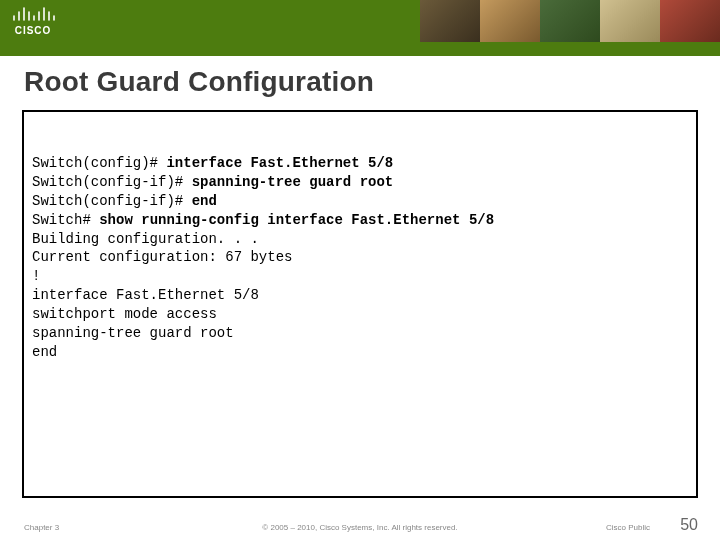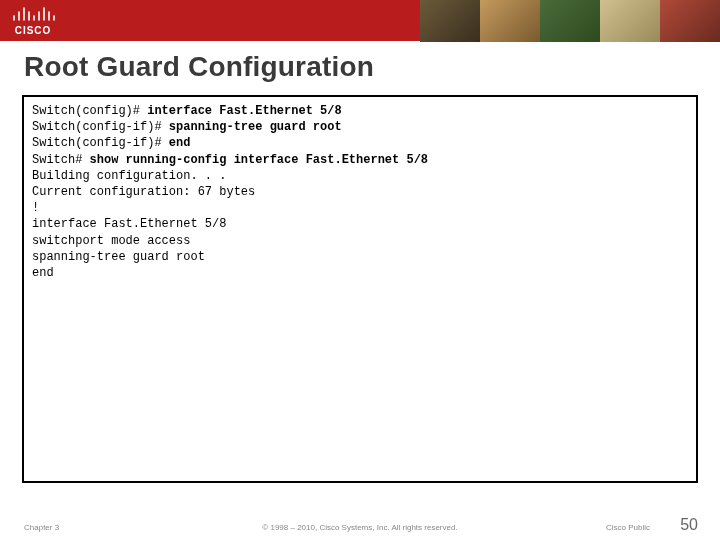--- a/index.html
+++ b/index.html
@@ -6,22 +6,22 @@
   body {
     width: 720px;
     height: 540px;
     font-family: Arial, Helvetica, sans-serif;
     background: #fff;
     position: relative;
     overflow: hidden;
   }
   .topbar {
     width: 100%;
-    height: 41px;
-    background: #b91c1c;
+    height: 56px;
+    background: #4d7c0f;
     position: relative;
   }
   .logo-area {
     position: absolute;
     left: 8px;
     top: 2px;
     width: 50px;
     height: 38px;
   }
   .logo-area svg { display: block; }
@@ -53,24 +53,25 @@
 
   .codebox {
     margin: 4px 22px 0 22px;
     border: 2px solid #000;
     padding: 6px 8px 6px 8px;
     height: 388px;
     background: #fff;
   }
   .codebox pre {
     font-family: "Courier New", Courier, monospace;
-    font-size: 12px;
+    font-size: 14px;
     line-height: 1.35;
     white-space: pre;
     color: #000;
+    margin-top: 36px;
   }
   .codebox pre .b { font-weight: 700; }
 
   .footer {
     position: absolute;
     bottom: 6px;
     left: 0;
     width: 100%;
     height: 18px;
     font-size: 8px;
@@ -142,16 +143,16 @@
 !
 interface Fast.Ethernet 5/8
 switchport mode access
 spanning-tree guard root
 end
 </pre>
 </div>
 
 <div class="footer">
   <span class="left">Chapter 3</span>
-  <span class="center">© 1998 – 2010, Cisco Systems, Inc. All rights reserved.</span>
+  <span class="center">© 2005 – 2010, Cisco Systems, Inc. All rights reserved.</span>
   <span class="right1">Cisco Public</span>
   <span class="pagenum">50</span>
 </div>
 
 </body></html>

